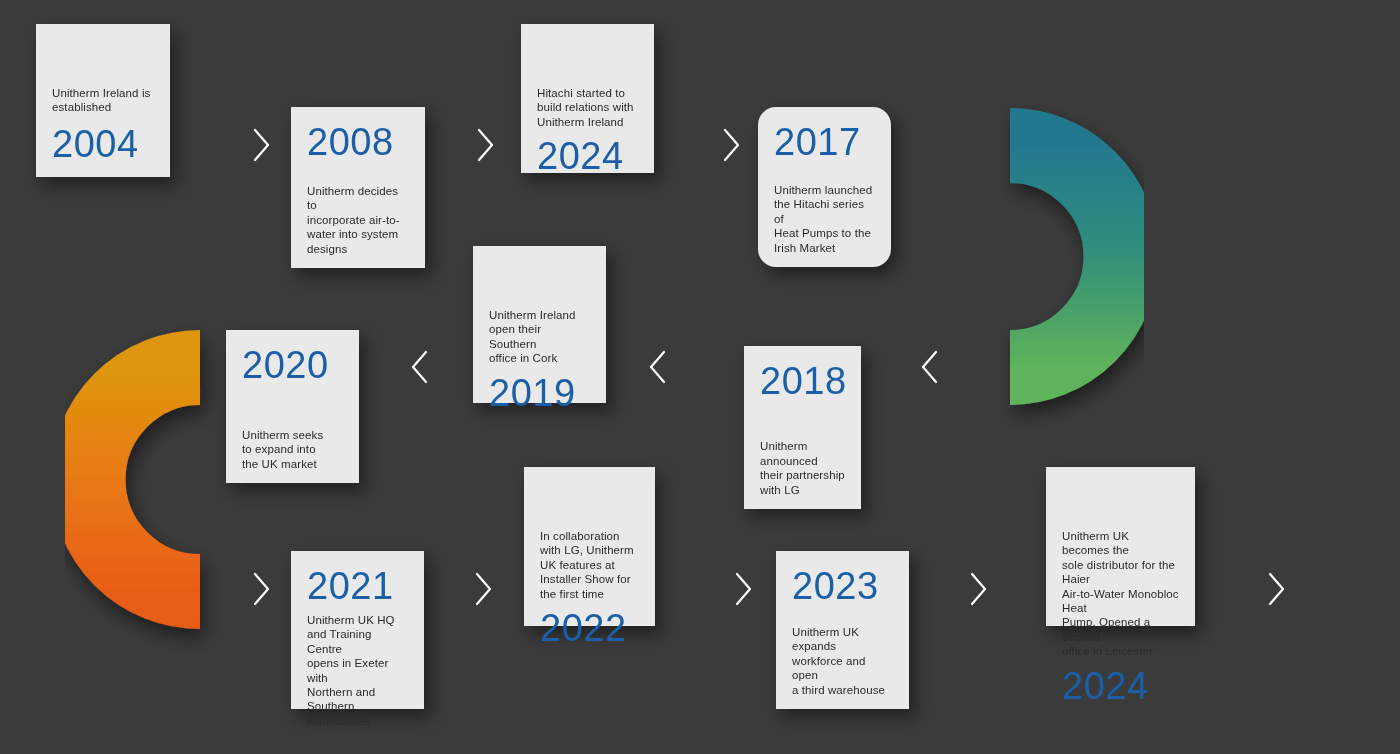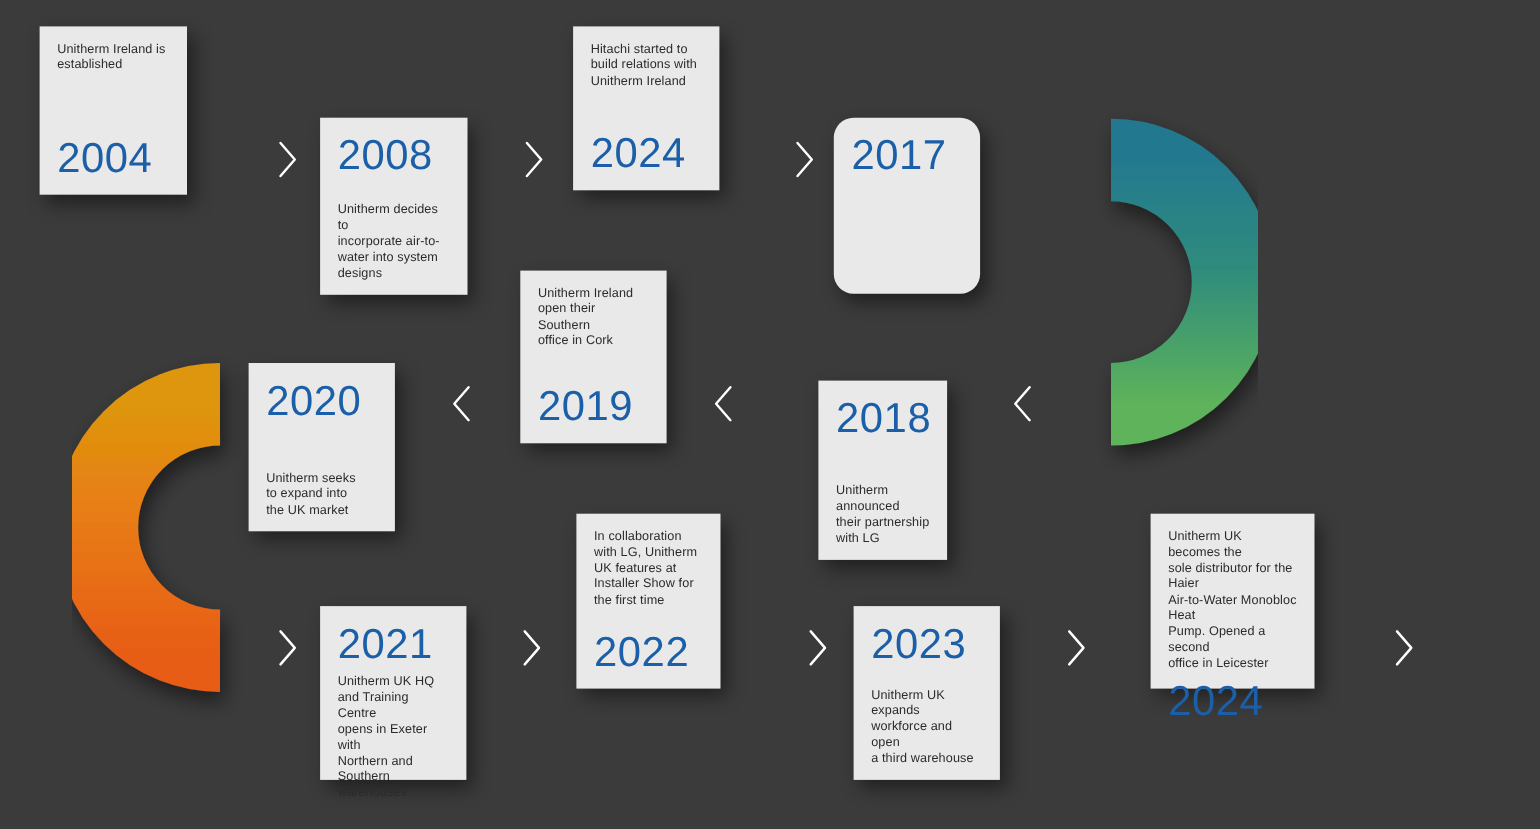--- a/index.html
+++ b/index.html
@@ -32,20 +32,21 @@
     padding:14px 16px 12px 16px;
     display:flex;
     flex-direction:column;
   }
   .card .desc{
     color:#2b2b2b;
     font-size:11.5px;
     line-height:14.4px;
     letter-spacing:.1px;
     white-space:pre-line;
+    margin-top:48px;
   }
   .card .year{
     color:#1b5fa8;
     font-size:38px;
     line-height:42px;
     font-weight:400;
     letter-spacing:.5px;
   }
   .card.desc-top .desc{margin-bottom:auto;}
   .card.desc-top .year{margin-top:6px;}
@@ -191,20 +192,24 @@
 designs</div>
       </div>
       <div class="card desc-top" style="left: 521px; top: 24px; width: 133px; height: 149px;">
         <div class="desc">Hitachi started to
 build relations with
 Unitherm Ireland</div>
         <div class="year">2024</div>
       </div>
       <div class="card year-top" style="left: 758px; top: 107px; width: 133px; height: 160px; border-radius: 18px;">
         <div class="year">2017</div>
+        <div class="desc">Unitherm launched
+the Hitachi series of
+Heat Pumps to the
+Irish Market</div>
       </div>
       <div class="card desc-top" style="left: 473px; top: 246px; width: 133px; height: 157px;">
         <div class="desc">Unitherm Ireland
 open their Southern
 office in Cork</div>
         <div class="year">2019</div>
       </div>
       <div class="card year-top" style="left: 744px; top: 346px; width: 117px; height: 163px;">
         <div class="year">2018</div>
         <div class="desc">Unitherm announced

